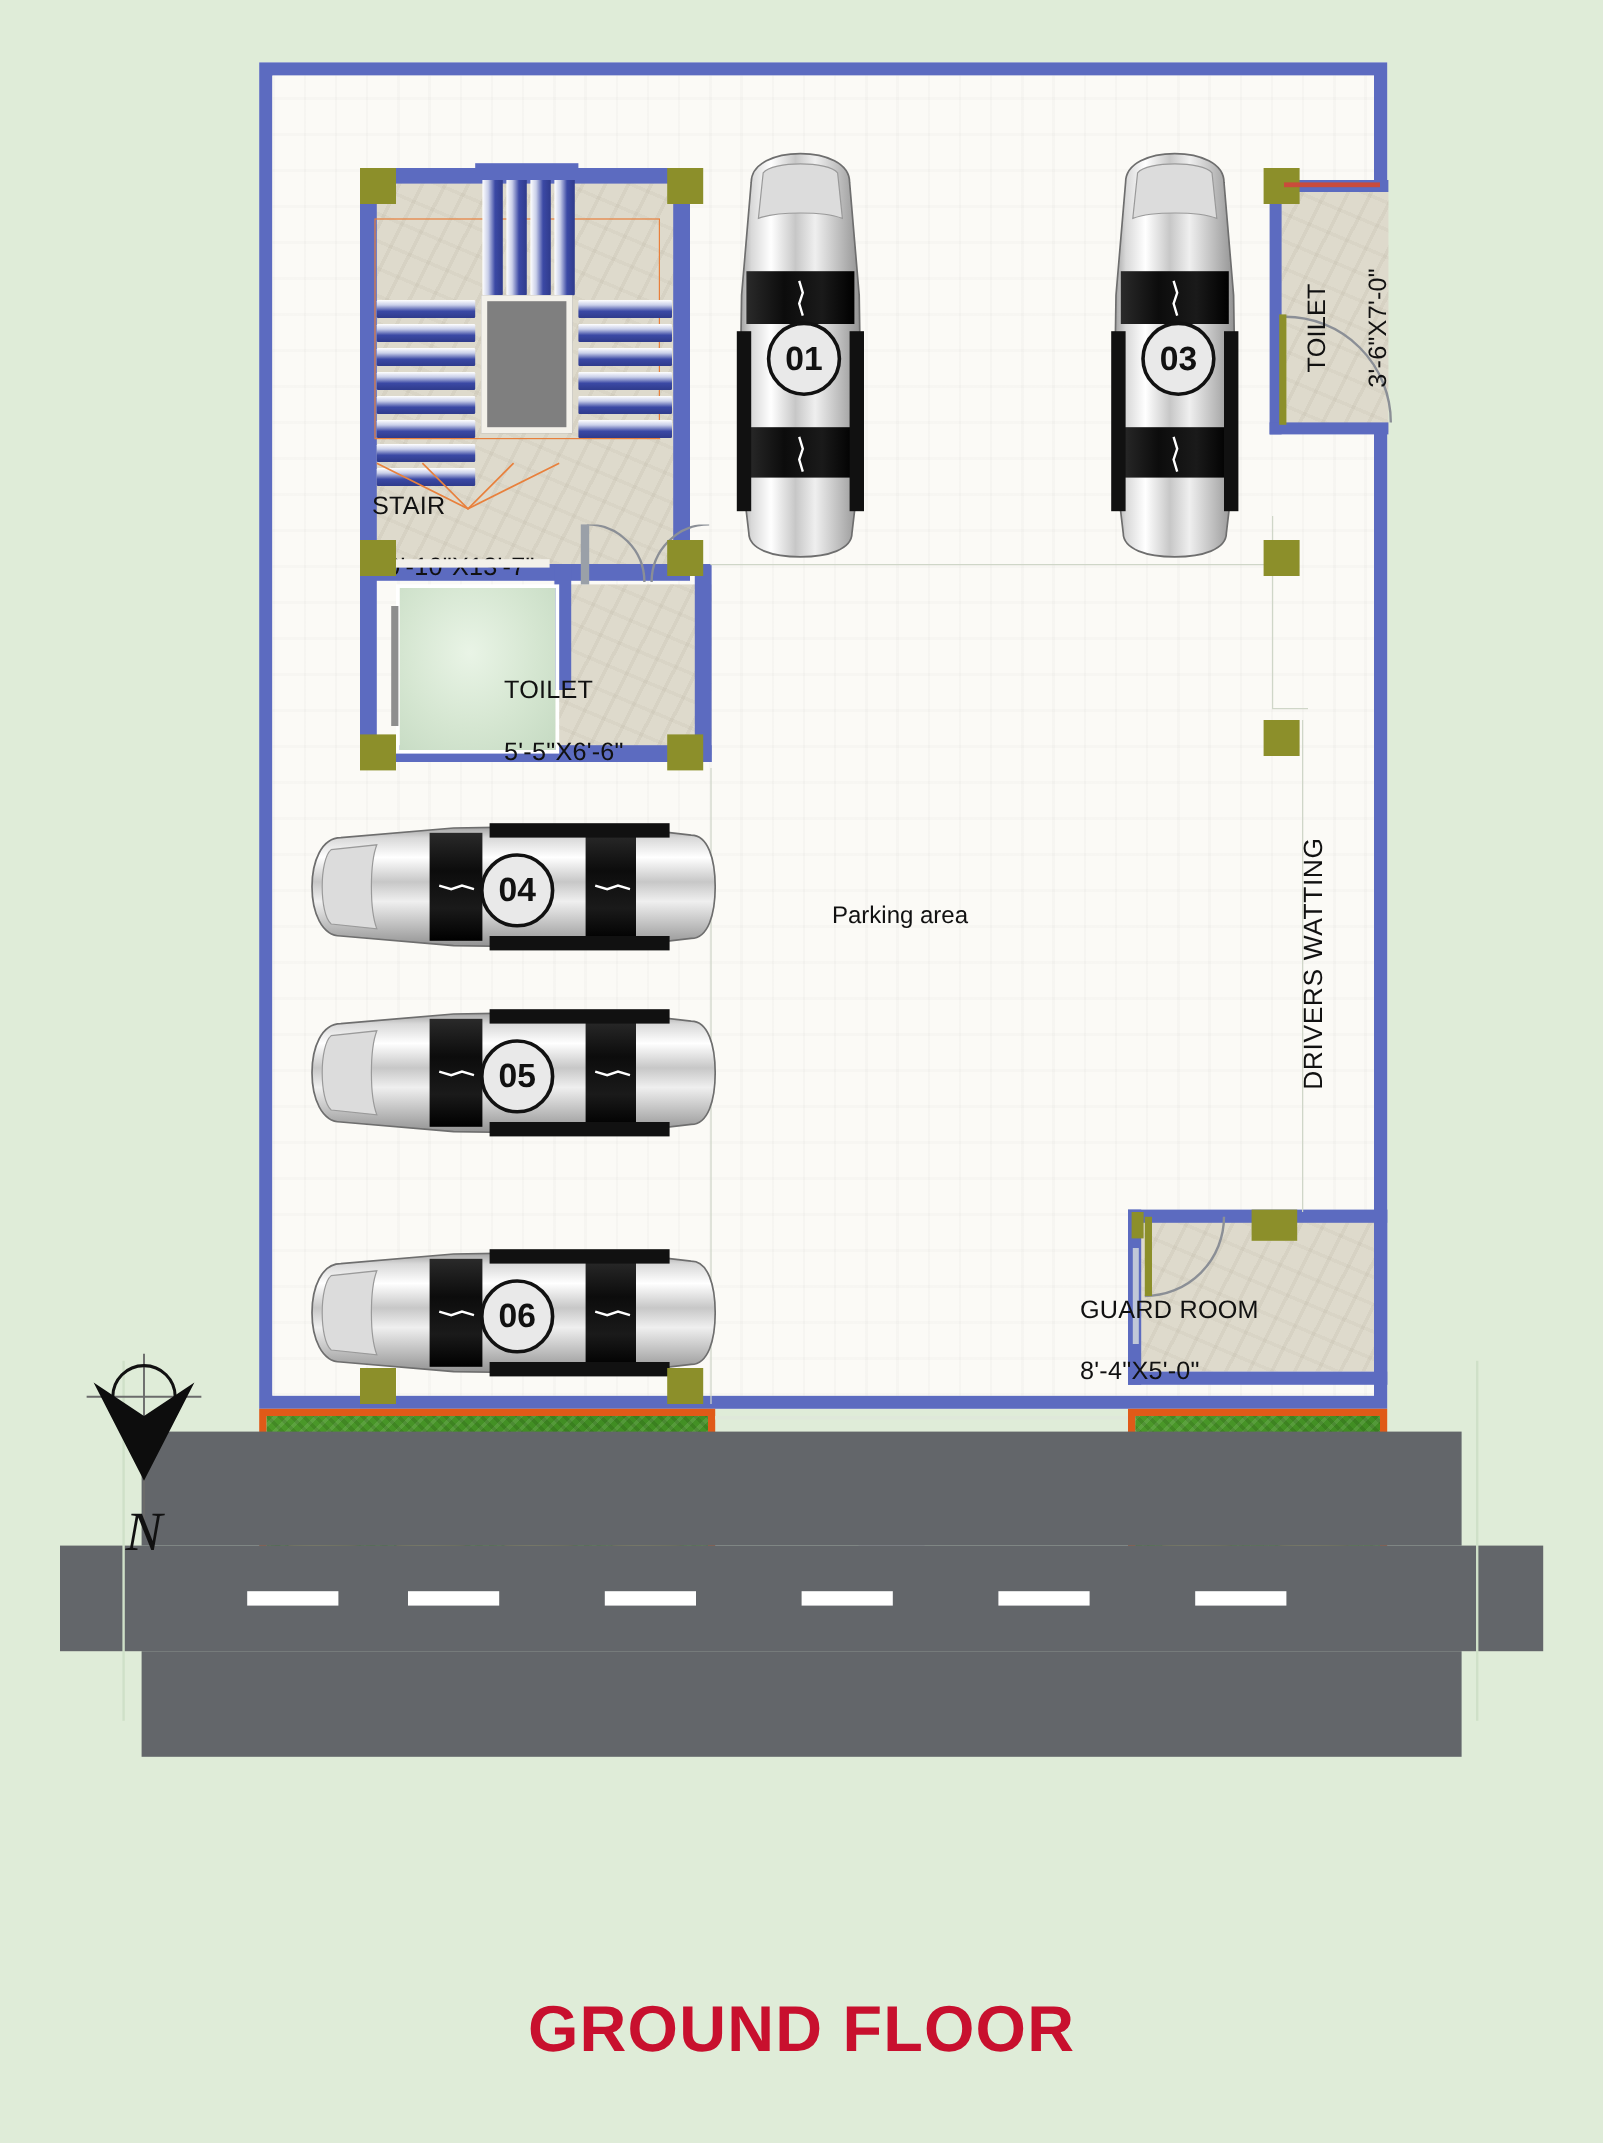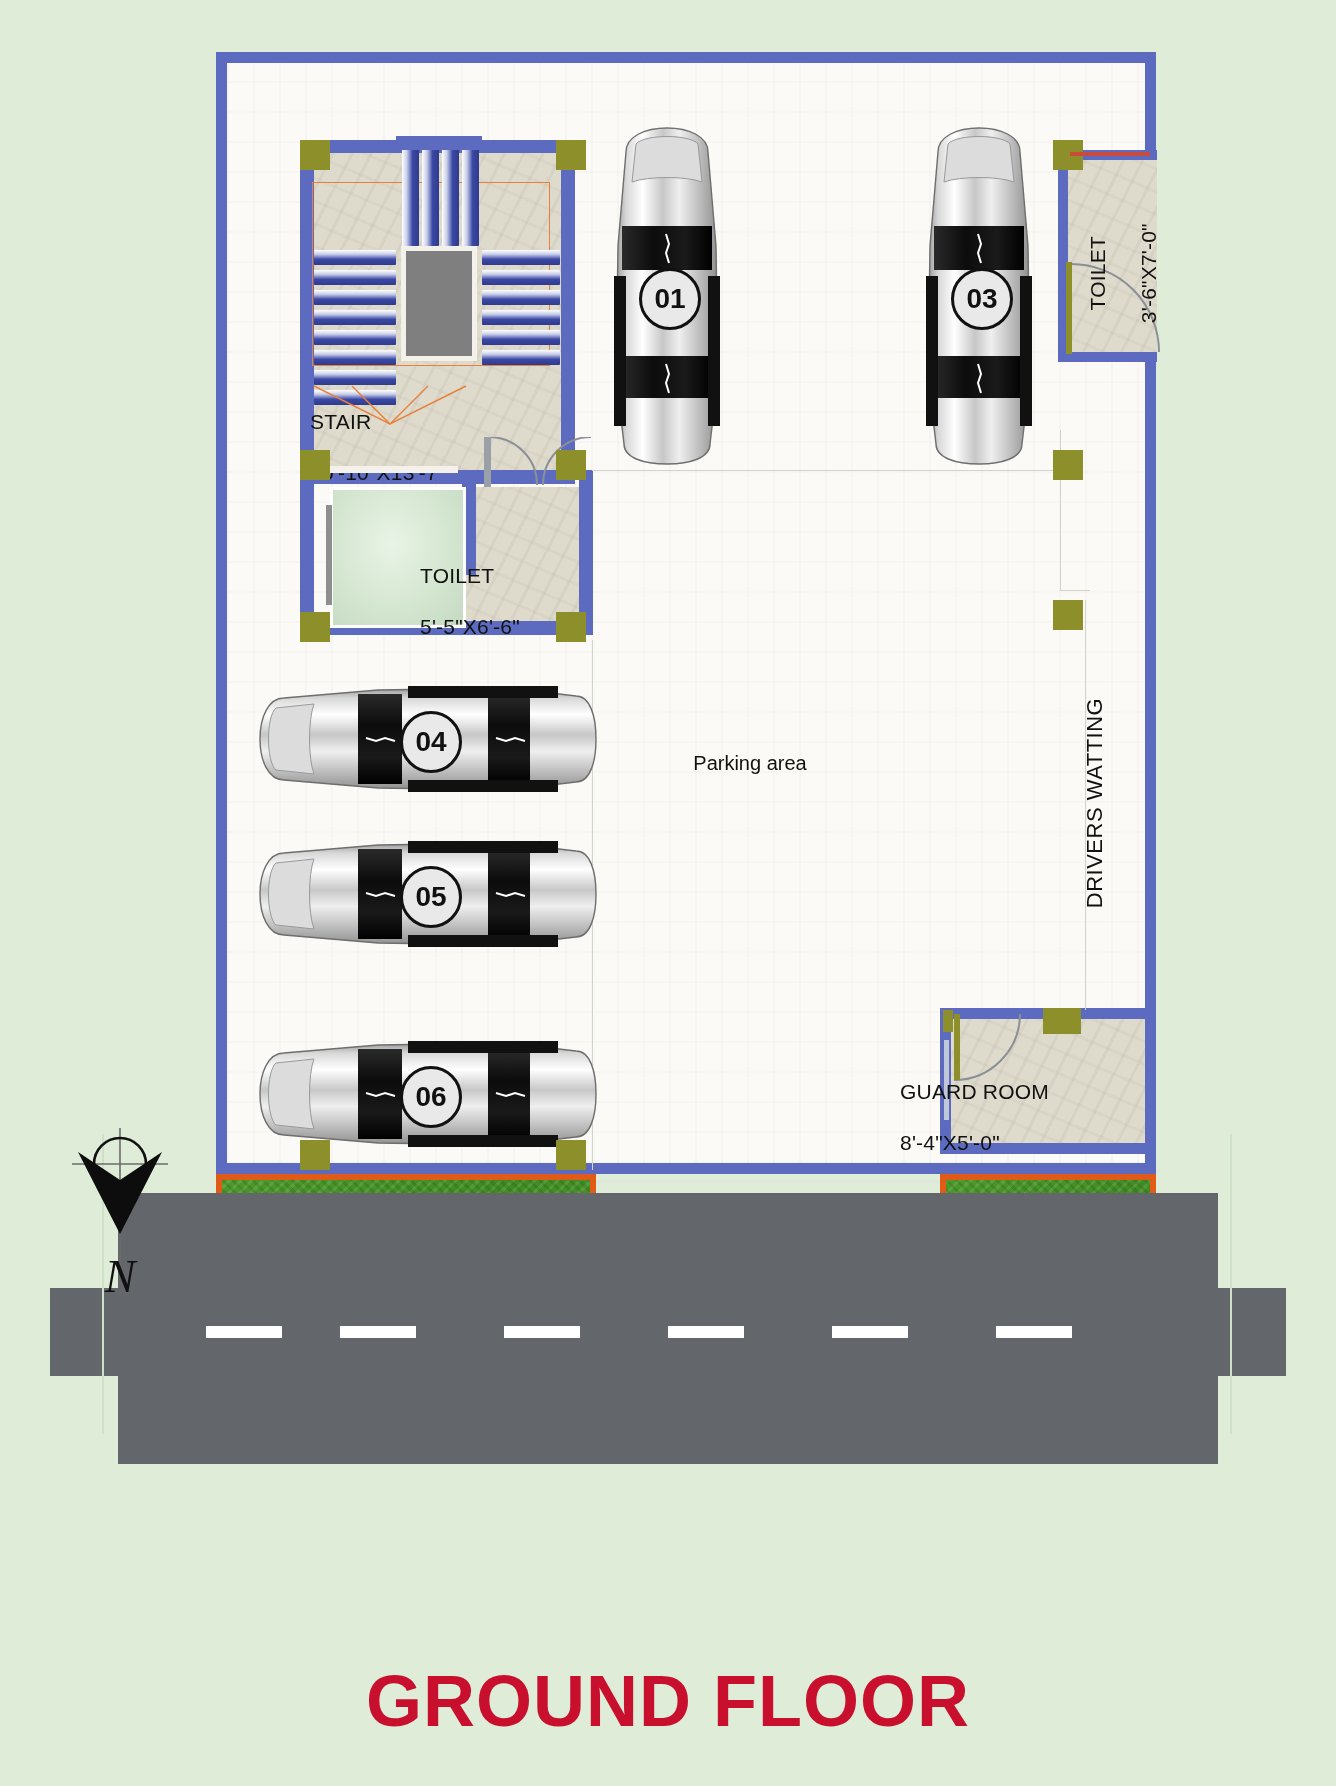--- a/index.html
+++ b/index.html
@@ -97,21 +97,21 @@
   }
 
   
   #compass{position:absolute;left:72px;top:1128px;width:96px;height:170px;}
   #compass-n{position:absolute;left:72px;top:1250px;width:96px;text-align:center;
     font-family:"Liberation Serif", serif;font-style:italic;font-size:46px;color:#111;}
 
   
   #floor-title{
     position:absolute;left:0;top:1660px;width:1336px;text-align:center;
-    font-size:72px;font-weight:bold;color:#c8102e;letter-spacing:1px;
+    font-size:54px;font-weight:bold;color:#c8102e;letter-spacing:1px;
   }
 
   
   #parking-label{position:absolute;left:600px;top:752px;width:300px;text-align:center;
     font-size:20px;color:#111;}
   .doorleaf{position:absolute;background:#9aa0a8;}
 
   
   .cline{position:absolute;background:#b9c6b3;}
 </style>

